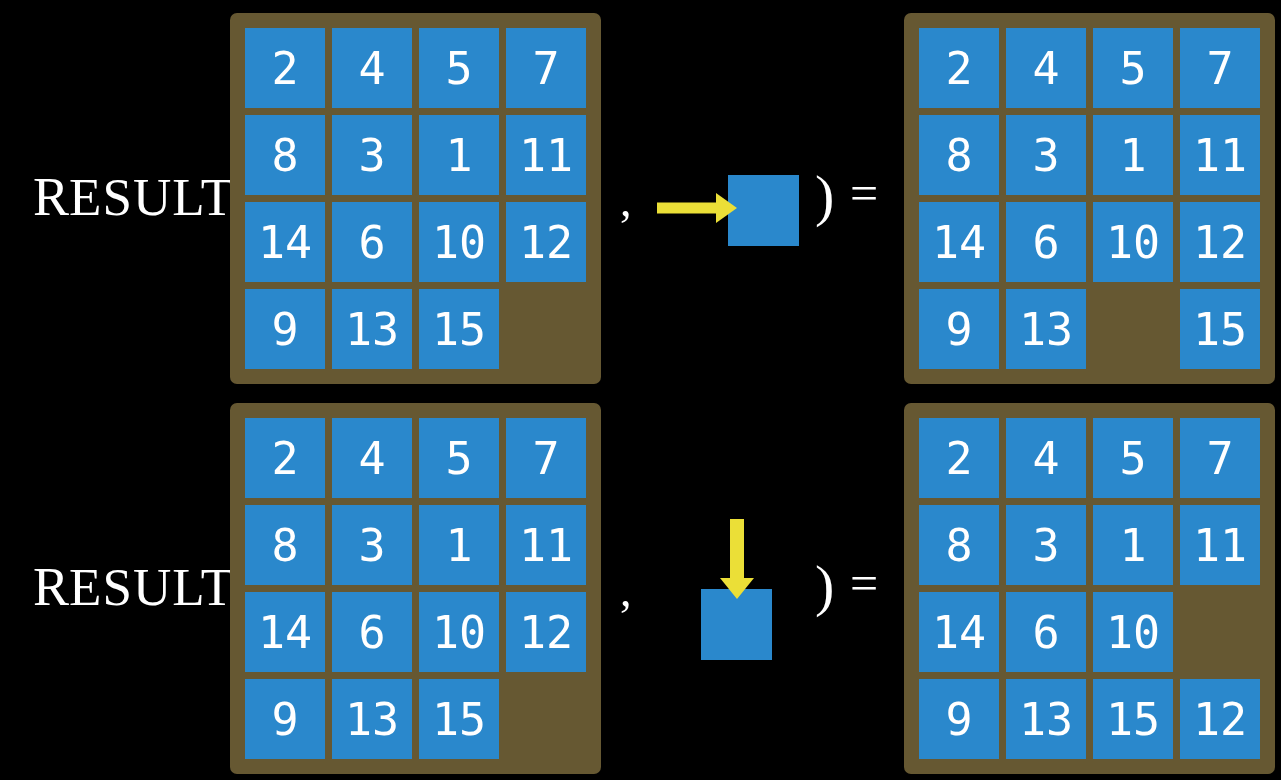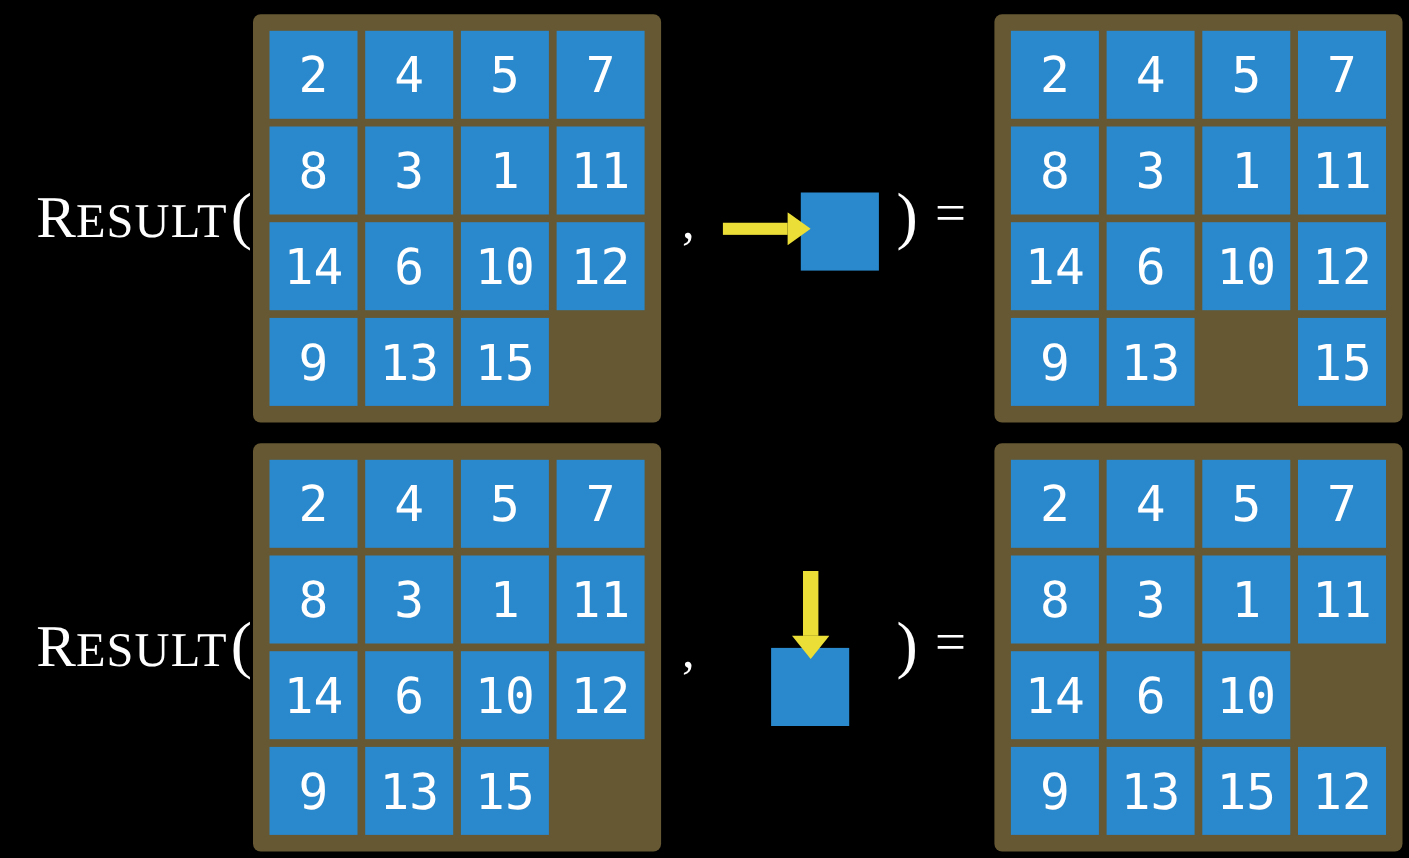--- a/index.html
+++ b/index.html
@@ -46,21 +46,21 @@
   
   .fn-label{
     position:absolute;
     color:var(--white);
     font-family:"Liberation Serif","DejaVu Serif",serif;
     font-size:58px;
     line-height:1;
     white-space:nowrap;
   }
   .fn-initial{font-size:54px;}
-  .fn-rest{font-size:44px;letter-spacing:1px;text-align:center;}
+  .fn-rest{font-size:53px;letter-spacing:1px;text-align:center;}
   .fn-open{font-size:58px;margin-left:3px;}
   
   .sym{
     position:absolute;
     color:var(--white);
     font-family:"Liberation Serif","DejaVu Serif",serif;
     line-height:1;
   }
   .comma{font-size:46px;}
   .close-paren{font-size:58px;}

